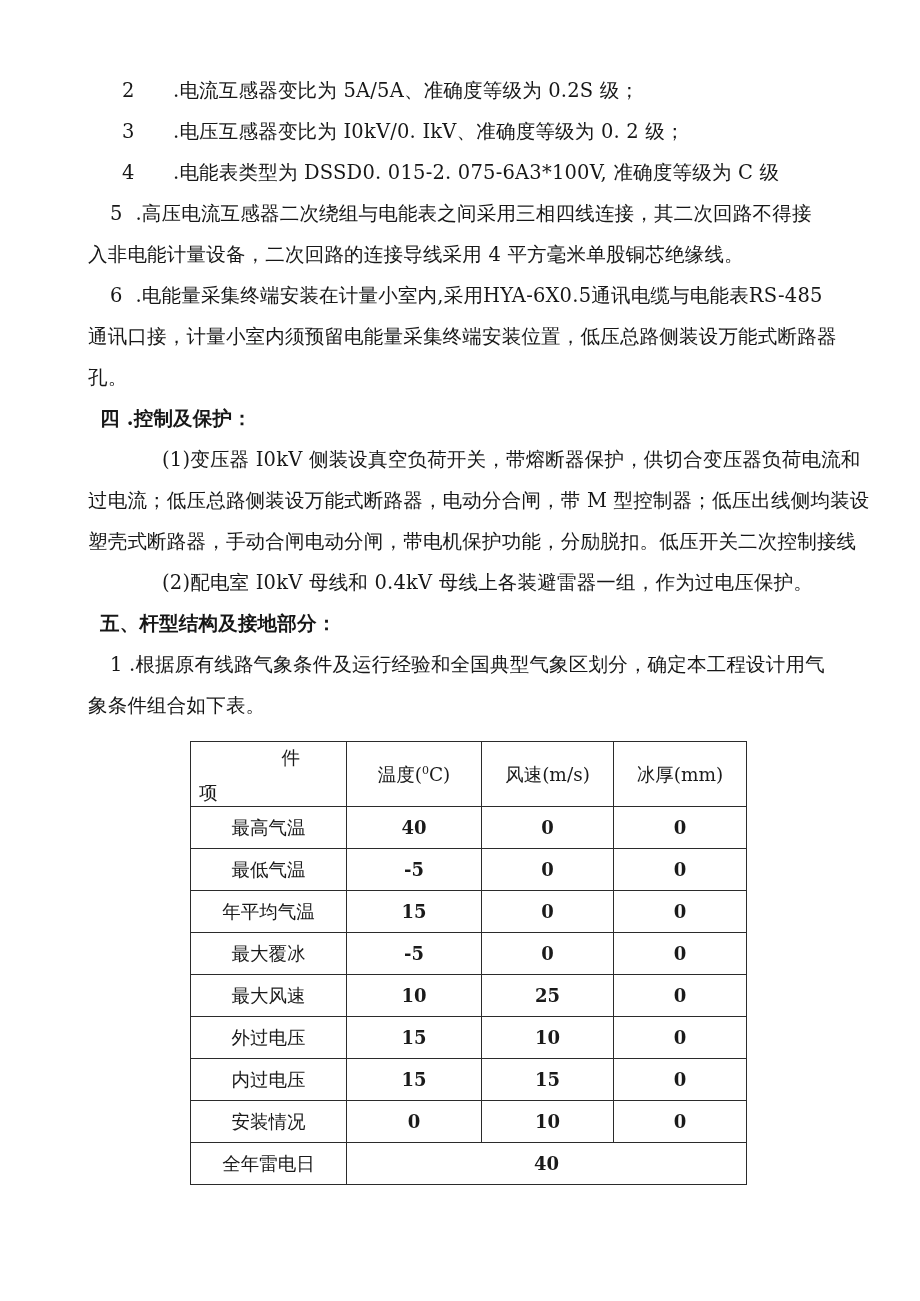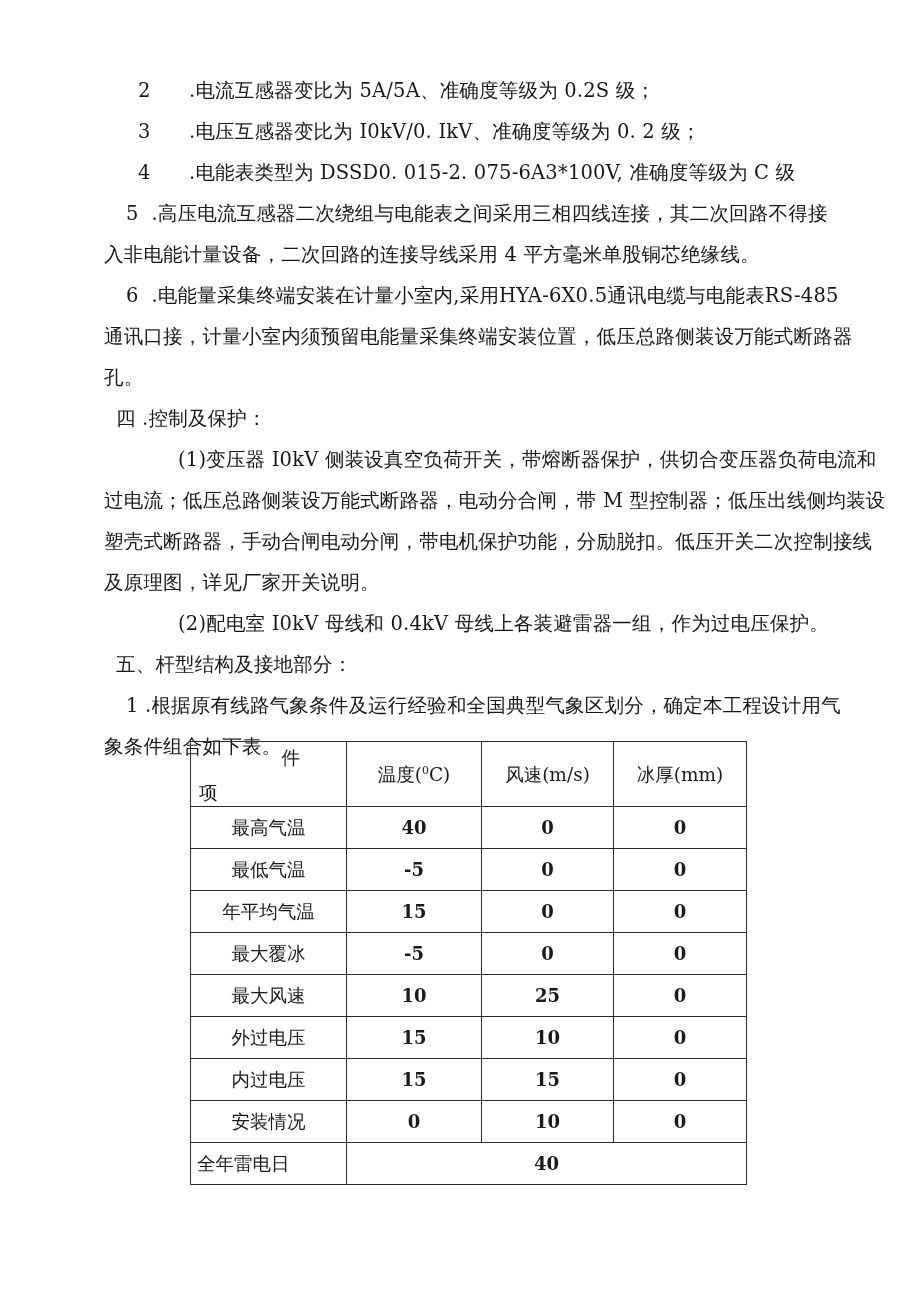--- a/index.html
+++ b/index.html
@@ -32,27 +32,26 @@
     width: 770px;
   }
 
   
   .ln {
     font-size: 19.5px;
     line-height: 41px;
     letter-spacing: 0.2px;
     white-space: pre;
     color: #171717;
-    margin-left: 16px;
   }
 
   
   .ind1 { padding-left: 34px; }   
   .ind2 { padding-left: 22px; }   
-  .ind3 { padding-left: 12px; }   
+  .ind3 { padding-left: 12px; font-weight: bold; }   
   .ind4 { padding-left: 74px; }   
   .hang0 { padding-left: 0px; }
 
   
   .tbl-wrap {
     position: absolute;
     left: 190px;
     top: 741px;
     width: 556px;
   }
@@ -102,20 +101,21 @@
     top: 3px;
     font-size: 18.5px;
   }
   .corner-bot {
     position: absolute;
     left: 2px;
     bottom: 1px;
     font-size: 18.5px;
   }
   td.lastlabel {
+    text-align: center;
     font-size: 18.5px;
     padding-right: 26px;
   }
   sup.deg {
     font-size: 11px;
     vertical-align: super;
     line-height: 0;
   }
   .colw1 { width: 156px; }
   .colw2 { width: 135px; }
@@ -134,21 +134,20 @@
     <div class="ln ind1">4      .电能表类型为 DSSD0. 015-2. 075-6A3*100V, 准确度等级为 C 级</div>
     <div class="ln ind2">5  .高压电流互感器二次绕组与电能表之间采用三相四线连接，其二次回路不得接</div>
     <div class="ln hang0">入非电能计量设备，二次回路的连接导线采用 4 平方毫米单股铜芯绝缘线。</div>
     <div class="ln ind2">6  .电能量采集终端安装在计量小室内,采用HYA-6X0.5通讯电缆与电能表RS-485</div>
     <div class="ln hang0">通讯口接，计量小室内须预留电能量采集终端安装位置，低压总路侧装设万能式断路器</div>
     <div class="ln hang0">孔。</div>
     <div class="ln ind3">四 .控制及保护：</div>
     <div class="ln ind4">(1)变压器 I0kV 侧装设真空负荷开关，带熔断器保护，供切合变压器负荷电流和</div>
     <div class="ln hang0">过电流；低压总路侧装设万能式断路器，电动分合闸，带 M 型控制器；低压出线侧均装设</div>
     <div class="ln hang0">塑壳式断路器，手动合闸电动分闸，带电机保护功能，分励脱扣。低压开关二次控制接线</div>
-    <div class="ln hang0">及原理图，详见厂家开关说明。</div>
     <div class="ln ind4">(2)配电室 I0kV 母线和 0.4kV 母线上各装避雷器一组，作为过电压保护。</div>
     <div class="ln ind3">五、杆型结构及接地部分：</div>
     <div class="ln ind2">1 .根据原有线路气象条件及运行经验和全国典型气象区划分，确定本工程设计用气</div>
     <div class="ln hang0">象条件组合如下表。</div>
 
   </div>
 
   <div class="tbl-wrap">
     <table class="wx">
       <colgroup>

